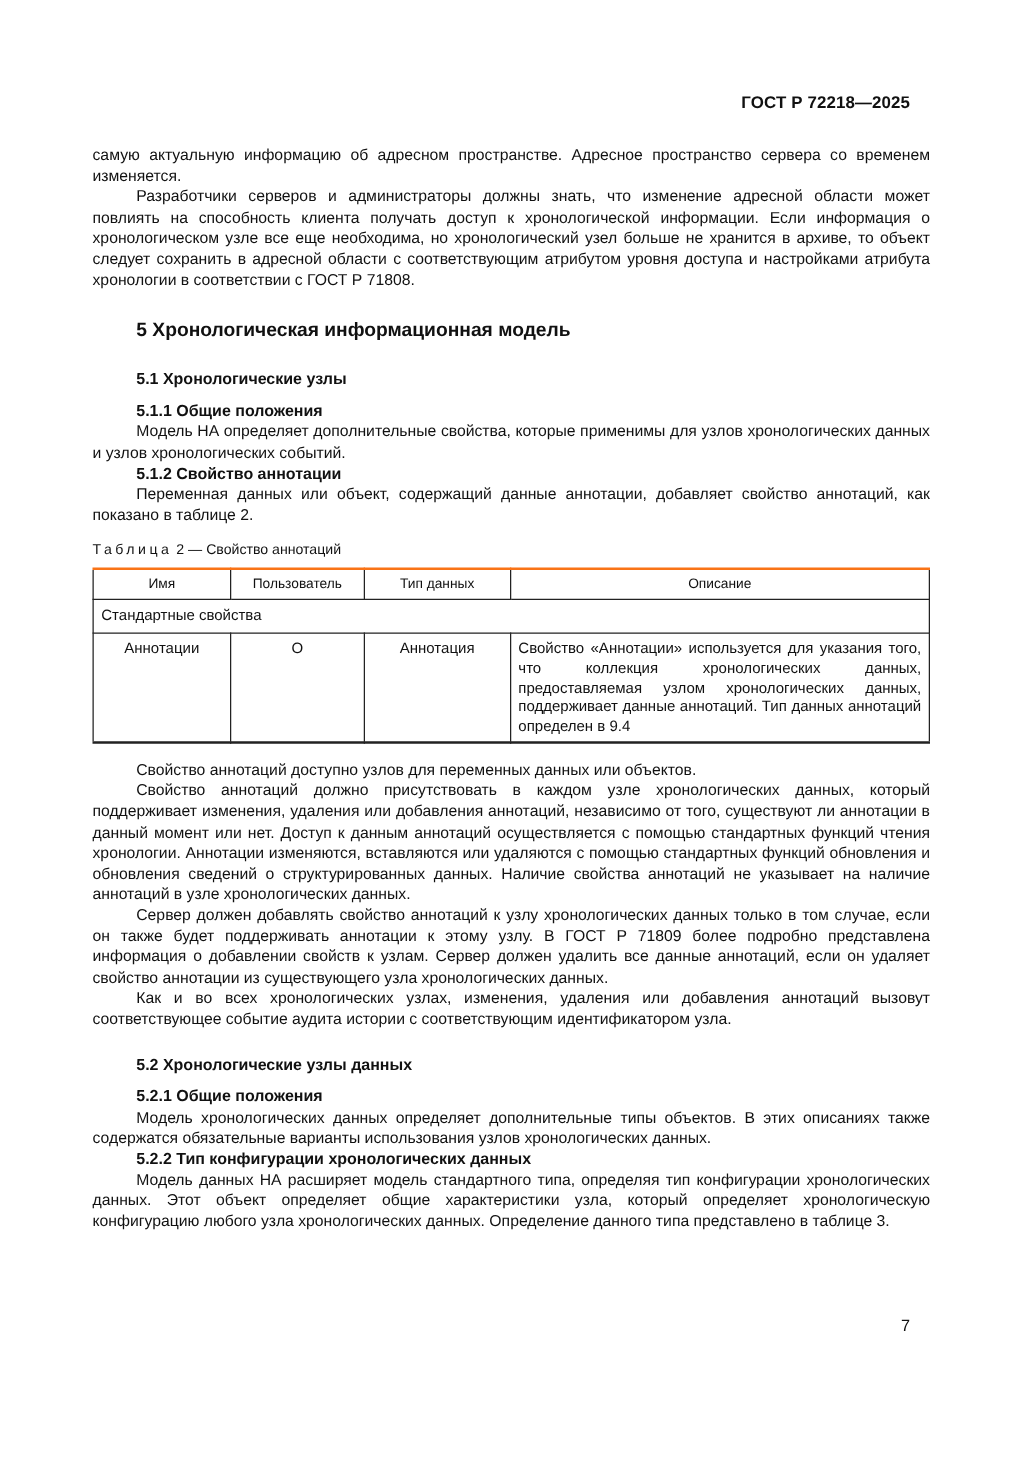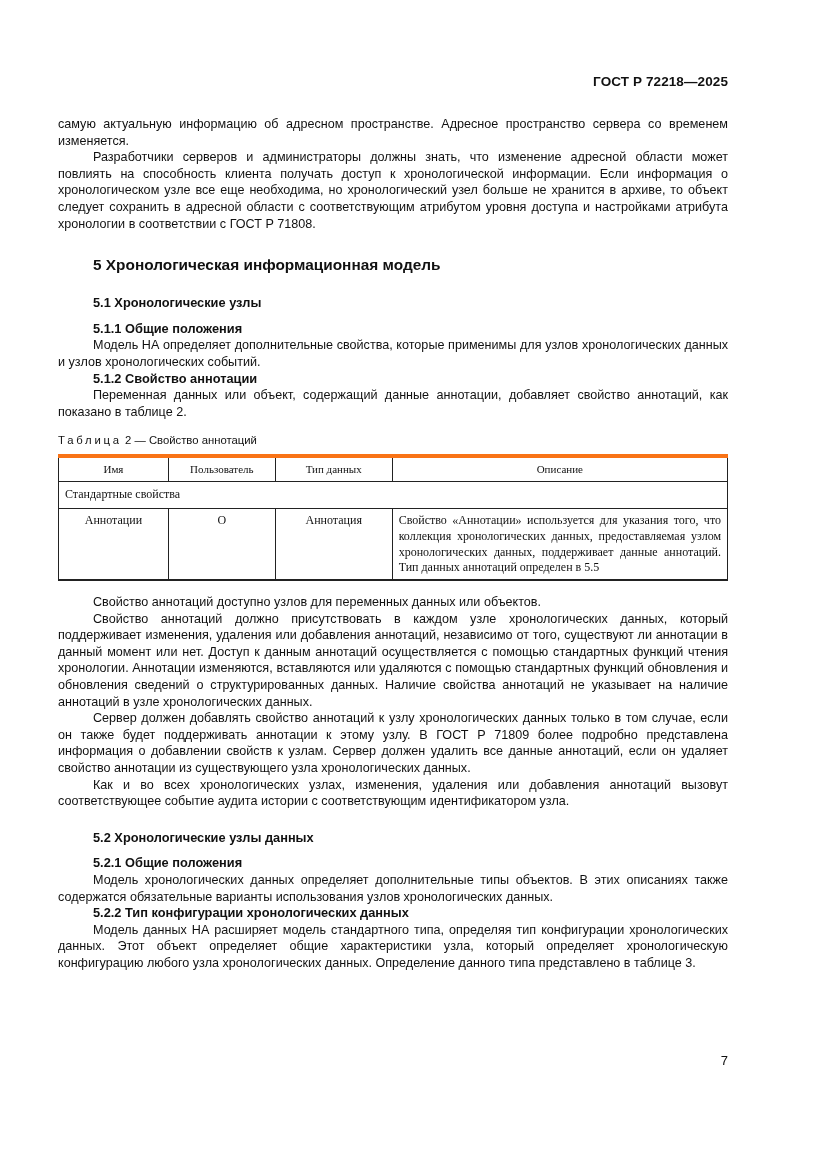--- a/index.html
+++ b/index.html
@@ -1,33 +1,33 @@
 <!DOCTYPE html>
 <html><head>
 <meta charset="utf-8">
 <style>
   html, body { margin: 0; padding: 0; background: #ffffff; }
   body { width: 827px; height: 1169px; position: relative; font-family: "Liberation Sans", sans-serif; color: #111; overflow: hidden; }
   .header { position: absolute; top: 74px; right: 99px; font-weight: bold; font-size: 13.5px; letter-spacing: 0.1px; }
-  .page { position: absolute; left: 58px; top: 116px; width: 670px; font-size: 12.6px; line-height: 16.6px; }
+  .page { position: absolute; left: 74px; top: 116px; width: 670px; font-size: 12.6px; line-height: 16.6px; }
   p { margin: 0; text-align: justify; }
   p.ind { text-indent: 35px; }
   .h1 { font-weight: bold; font-size: 15.4px; margin: 23px 0 0 35px; line-height: 20px; }
   .h2 { font-weight: bold; font-size: 12.8px; margin: 20px 0 0 35px; }
   .h3 { font-weight: bold; font-size: 12.8px; margin: 9px 0 0 35px; }
   .h3.tight { margin-top: 0; }
   .caption { font-size: 11.3px; margin-top: 12px; }
   .caption .spaced { letter-spacing: 2.8px; }
   table { border-collapse: collapse; width: 670px; margin-top: 5px; font-size: 11.3px; }
   th, td { border: 1px solid #222; vertical-align: top; padding: 3px 6px; line-height: 15.5px; }
   th { font-weight: normal; text-align: center; font-size: 11px; padding: 4px 6px; }
   td.c { text-align: center; padding-top: 4px; font-size: 12px; margin-top: 35px; }
   td.desc { text-align: justify; font-size: 12px; line-height: 15.8px; padding: 4px 6px 3px 6px; }
   td.group { padding: 5px 6px; font-size: 12px; }
-  table { border-top: 4px solid #f97316; border-bottom: 2px solid #222; font-family: Liberation Serif, serif; }
+  table { border-top: 2px solid #f97316; border-bottom: 2px solid #222; }
   .after-table { margin-top: 13px; }
   .footer { position: absolute; top: 1053px; right: 99px; font-size: 13px; }
 </style>
 </head>
 <body>
 
 <div class="header">ГОСТ Р 72218—2025</div>
 
 <div class="page">
   <p>самую актуальную информацию об адресном пространстве. Адресное пространство сервера со временем изменяется.</p>
@@ -63,21 +63,21 @@
       </tr>
     </thead>
     <tbody>
       <tr>
         <td class="group" colspan="4">Стандартные свойства</td>
       </tr>
       <tr>
         <td class="c">Аннотации</td>
         <td class="c">О</td>
         <td class="c">Аннотация</td>
-        <td class="desc">Свойство «Аннотации» используется для указания того, что коллекция хронологических данных, предоставляемая узлом хронологических данных, поддерживает данные аннотаций. Тип данных аннотаций определен в 5.5</td>
+        <td class="desc">Свойство «Аннотации» используется для указания того, что коллекция хронологических данных, предоставляемая узлом хронологических данных, поддерживает данные аннотаций. Тип данных аннотаций определен в 9.4</td>
       </tr>
     </tbody>
   </table>
 
   <p class="ind after-table">Свойство аннотаций доступно узлов для переменных данных или объектов.</p>
   <p class="ind">Свойство аннотаций должно присутствовать в каждом узле хронологических данных, который поддерживает изменения, удаления или добавления аннотаций, независимо от того, существуют ли аннотации в данный момент или нет. Доступ к данным аннотаций осуществляется с помощью стандартных функций чтения хронологии. Аннотации изменяются, вставляются или удаляются с помощью стандартных функций обновления и обновления сведений о структурированных данных. Наличие свойства аннотаций не указывает на наличие аннотаций в узле хронологических данных.</p>
   <p class="ind">Сервер должен добавлять свойство аннотаций к узлу хронологических данных только в том случае, если он также будет поддерживать аннотации к этому узлу. В ГОСТ Р 71809 более подробно представлена информация о добавлении свойств к узлам. Сервер должен удалить все данные аннотаций, если он удаляет свойство аннотации из существующего узла хронологических данных.</p>
   <p class="ind">Как и во всех хронологических узлах, изменения, удаления или добавления аннотаций вызовут соответствующее событие аудита истории с соответствующим идентификатором узла.</p>
 
   <div class="h2">5.2 Хронологические узлы данных</div>

